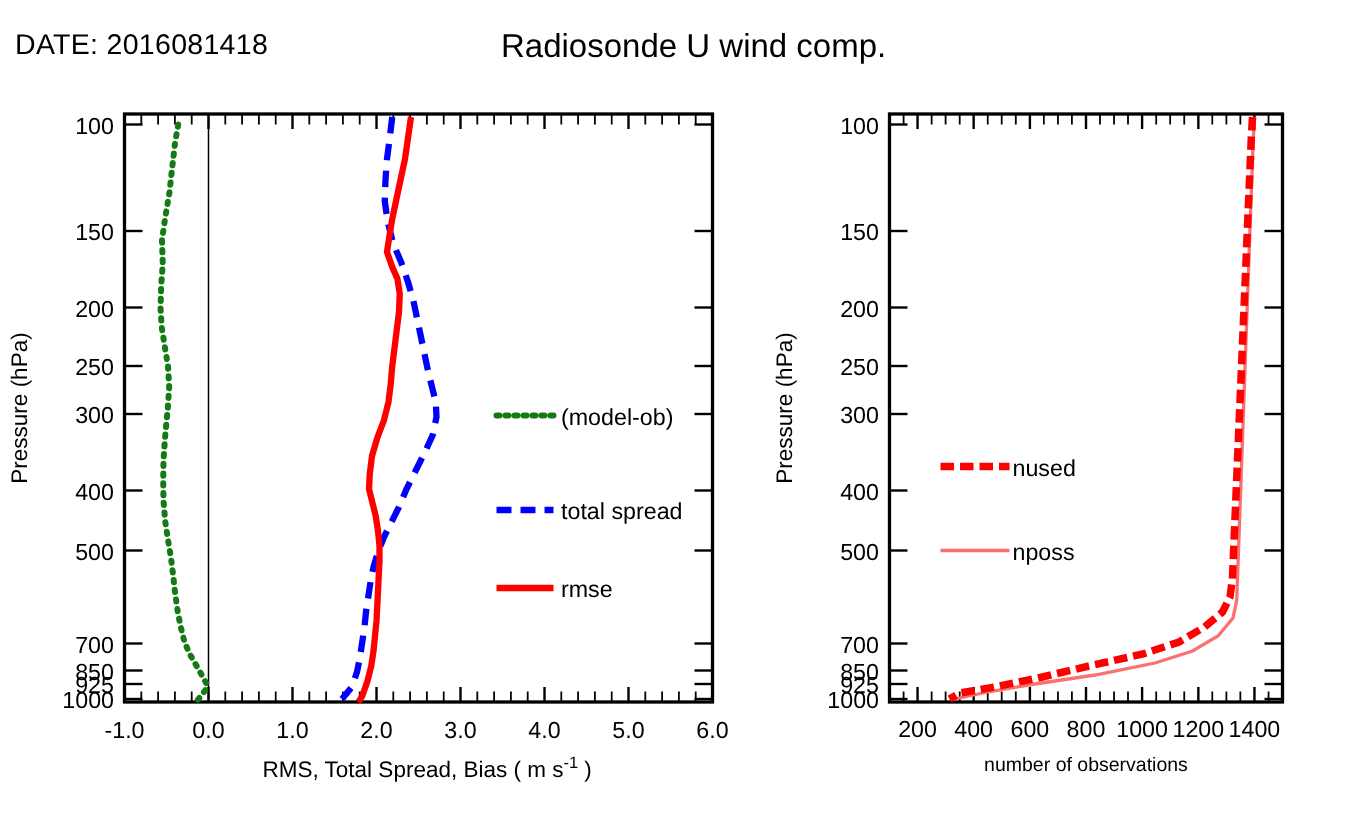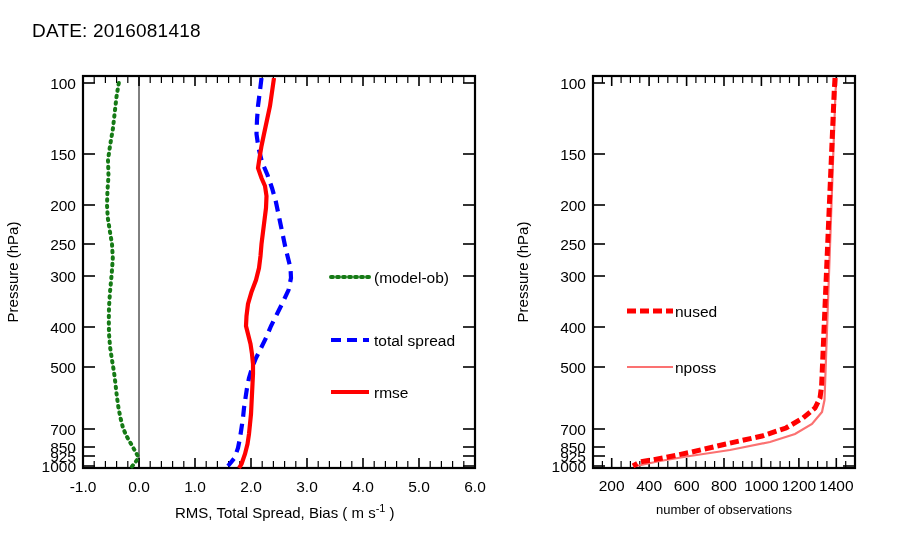--- a/index.html
+++ b/index.html
@@ -21,21 +21,20 @@
     width: 900px;
     height: 560px;
   }
   .abs { position: absolute; }
   #date-text {
     left: 10px;
     top: 20px;
     font-size: 19px;
     letter-spacing: 0.2px;
     white-space: nowrap;
-    margin-left: 22px;
   }
   #chart-title {
     left: 334px;
     top: 18px;
     font-size: 22px;
     white-space: nowrap;
   }
   svg { display: block; }
   .tick-label {
     font-size: 15.5px;
@@ -61,20 +60,21 @@
   .tickmark { stroke: #000; stroke-width: 1.6; }
   .tickmark-minor { stroke: #000; stroke-width: 1.2; }
   .zeroline { stroke: #000; stroke-width: 1.0; }
 </style>
 </head>
 <body>
 
 <div id="root">
 
   <div class="abs" id="date-text">DATE: 2016081418</div>
+  <div class="abs" id="chart-title">Radiosonde U wind comp.</div>
 
   <svg class="abs" id="plot-svg" style="left:0; top:0;" width="900" height="560" viewBox="0 0 900 560">
 
     <g>
 
       <rect class="frame" x="83" y="76" width="392" height="392"></rect>
 
       <line class="zeroline" x1="139" y1="76" x2="139" y2="468"></line>
 
       <g>

